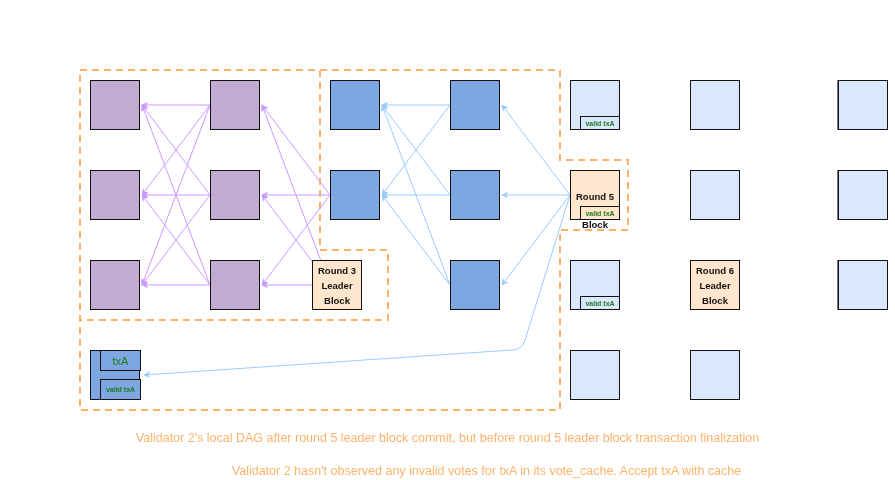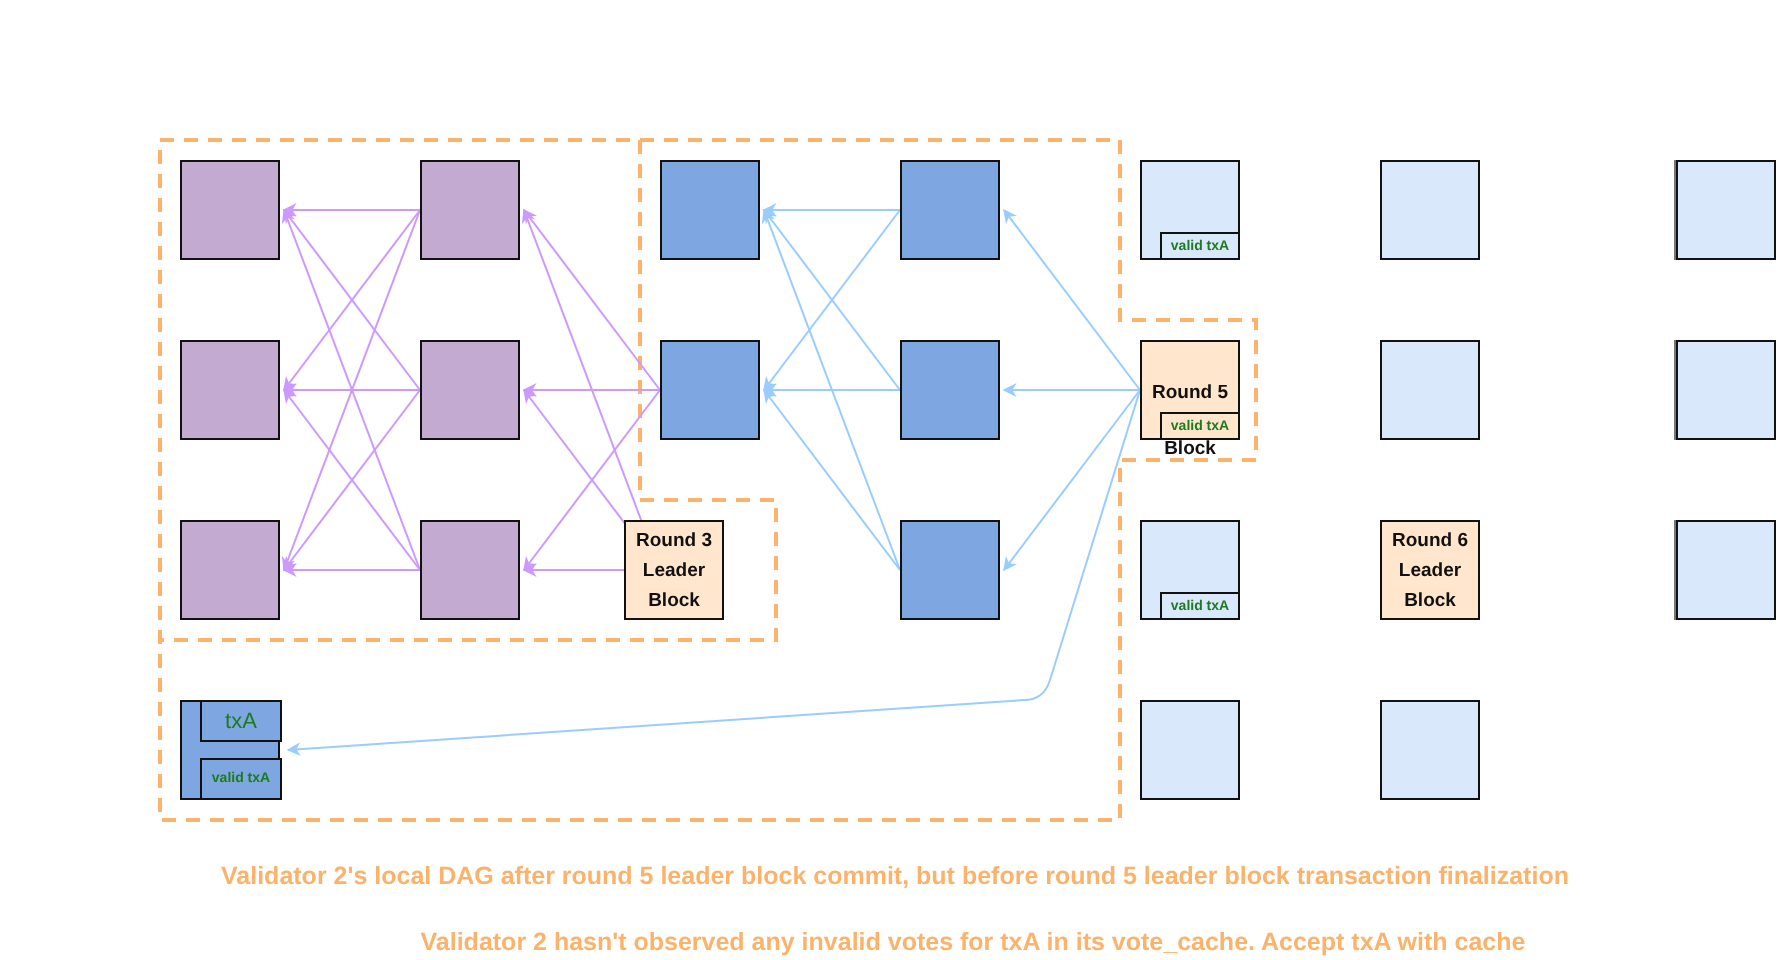--- a/index.html
+++ b/index.html
@@ -9,21 +9,21 @@
   .purple { background:#c3aad0; }
   .blue { background:#7ea6e0; }
   .light { background:#dae8fc; }
   .leader { background:#ffe6cc; display:flex; align-items:center; justify-content:center; text-align:center; font-weight:bold; font-size:9.5px; line-height:15px; color:#111; }
   .leader span { white-space:pre-line; }
   .tag { position:absolute; right:-1px; bottom:-1px; width:40px; height:14px; box-sizing:border-box; border:1.3px solid #111; font-size:7px; font-weight:bold; color:#1e7a1e; display:flex; align-items:center; justify-content:center; }
   .tag.on-light { background:#dae8fc; }
   .tag.on-leader { background:#ffe6cc; }
   .txa-top { position:absolute; left:9px; top:-1px; width:41px; height:21px; box-sizing:border-box; border:1.3px solid #111; background:#7ea6e0; color:#1e7a1e; font-weight:normal; font-size:11px; display:flex; align-items:center; justify-content:center; }
   .txa-bot { position:absolute; left:9px; bottom:-1px; width:41px; height:21px; box-sizing:border-box; border:1.3px solid #111; background:#7ea6e0; color:#1e7a1e; font-weight:bold; font-size:7px; display:flex; align-items:center; justify-content:center; }
-  .caption { position:absolute; left:0; width:895px; text-align:center; color:#fbb36b; font-weight:bold; font-size:12.5px; }
+  .caption { position:absolute; left:0; width:895px; text-align:center; color:#fbb36b; font-weight:normal; font-size:12.5px; }
 </style>
 </head>
 <body>
 
 <svg id="canvas" viewBox="0 0 895 480" xmlns="http://www.w3.org/2000/svg">
   <defs>
     <marker id="arrP" viewBox="0 0 10 10" refX="9" refY="5" markerWidth="7" markerHeight="7" orient="auto-start-reverse">
       <path d="M0,0 L10,5 L0,10 L3,5 z" fill="#cc99ff"></path>
     </marker>
     <marker id="arrB" viewBox="0 0 10 10" refX="9" refY="5" markerWidth="7" markerHeight="7" orient="auto-start-reverse">

